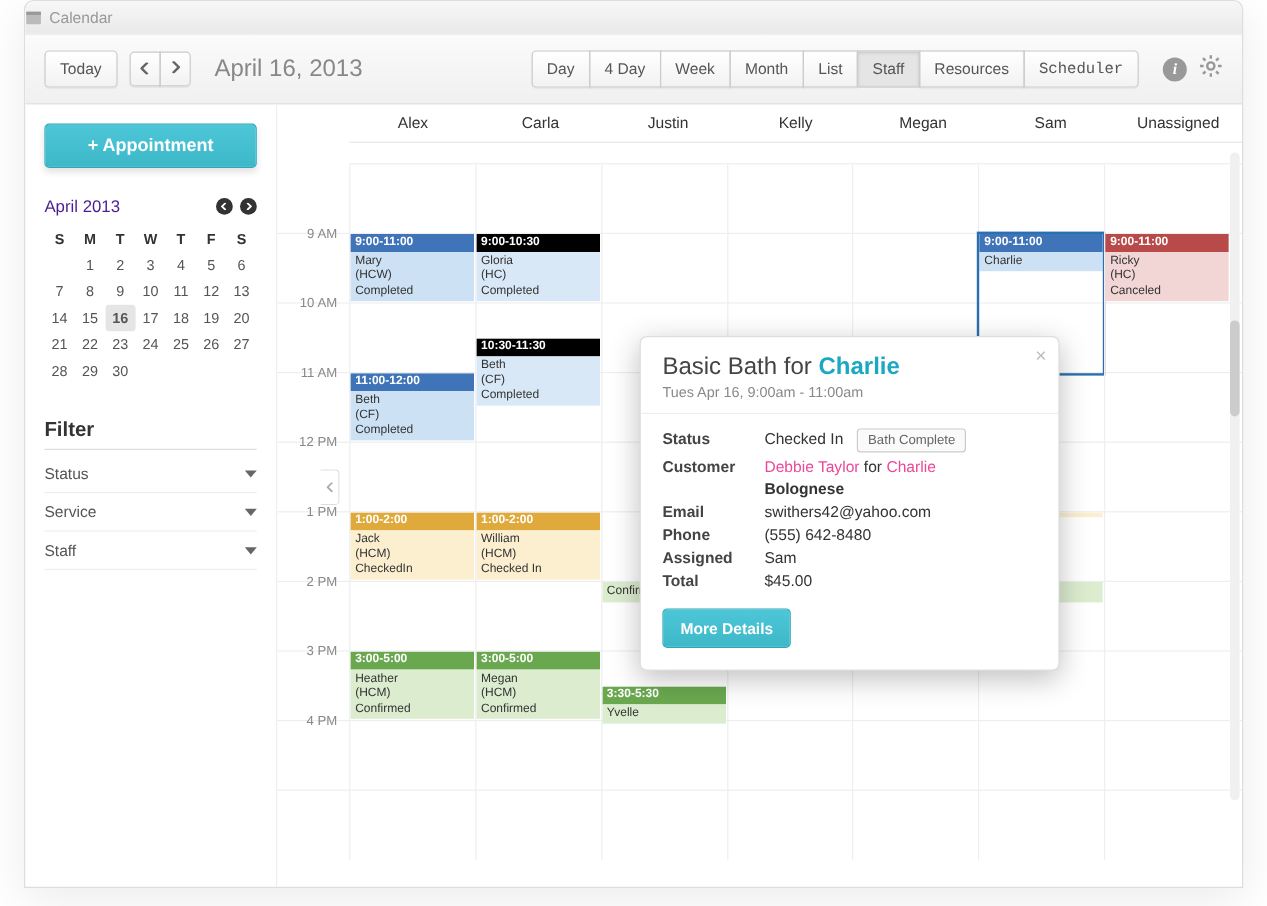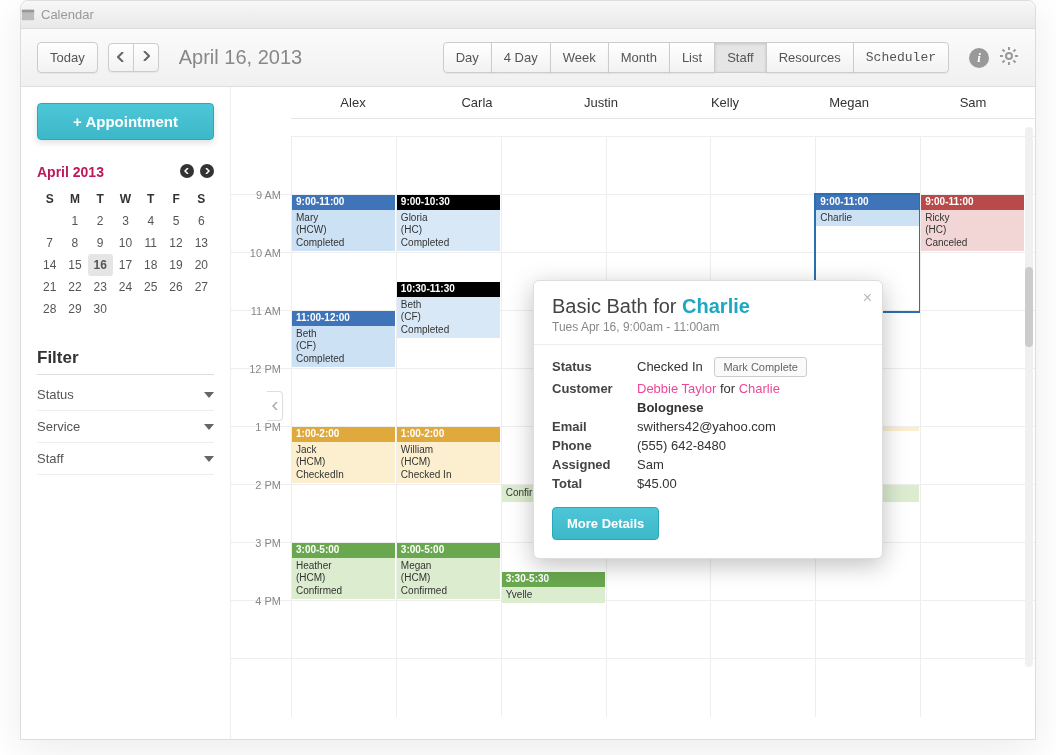--- a/index.html
+++ b/index.html
@@ -16,21 +16,21 @@
 .btn-group .btn:last-child { border-radius: 0 4px 4px 0; font-family: Liberation Mono, monospace; }
 .btn.active { background: #e5e5e5; box-shadow: inset 0 1px 3px rgba(0,0,0,0.15); }
 .toolbar-title { font-size: 20px; color: #888; margin-left: 10px; }
 .toolbar-spacer { flex: 1; }
 .icon-btn { width: 20px; height: 20px; border-radius: 50%; background: #999; display: flex; align-items: center; justify-content: center; cursor: pointer; color: #fff; }
 .gear { color: #999; cursor: pointer; }
 .body-area { display: flex; height: calc(100% - 86px); }
 .sidebar { width: 210px; padding: 16px; border-right: 1px solid #eee; overflow: hidden; }
 .appt-btn { width: 100%; background: linear-gradient(#4dc7d8, #3db8c9); color: #fff; border: 1px solid #2aa8b9; border-radius: 4px; padding: 9px 0; font-size: 15px; font-weight: bold; cursor: pointer; box-shadow: 0 3px 6px rgba(0,0,0,0.12); }
 .mini-cal { margin-top: 24px; }
-.mini-cal-head { display: flex; align-items: flex-start; justify-content: space-between; font-weight: bold; color: #be185d; font-size: 14px; margin-bottom: 8px; }
+.mini-cal-head { display: flex; align-items: center; justify-content: space-between; font-weight: normal; color: #4c1d95; font-size: 14px; margin-bottom: 8px; }
 .mini-arrows { display: flex; gap: 6px; }
 .mini-arrow { width: 14px; height: 14px; border-radius: 50%; background: #333; display: flex; align-items: center; justify-content: center; cursor: pointer; }
 .mini-cal table { width: 100%; font-size: 12px; color: #555; border-collapse: collapse; }
 .mini-cal th { color: #333; font-weight: bold; padding: 4px 0; }
 .mini-cal td { text-align: center; padding: 4px 0; cursor: pointer; }
 .mini-cal td.selected { background: #e5e5e5; border-radius: 3px; font-weight: bold; }
 .filter-section { margin-top: 28px; }
 .filter-title { font-size: 17px; font-weight: bold; color: #333; border-bottom: 1px solid #ddd; padding-bottom: 6px; margin-bottom: 4px; }
 .filter-row { display: flex; justify-content: space-between; align-items: center; padding: 8px 0; border-bottom: 1px solid #eee; font-size: 13px; color: #555; cursor: pointer; }
 .caret-down { width: 0; height: 0; border-left: 5px solid transparent; border-right: 5px solid transparent; border-top: 6px solid #666; }
@@ -231,20 +231,21 @@
     </div>
 
     <div class="main">
       <div class="staff-header" id="staff-header">
           <div>Alex</div>
           <div>Carla</div>
           <div>Justin</div>
           <div>Kelly</div>
           <div>Megan</div>
           <div>Sam</div>
+          <div>Unassigned</div>
         </div>
       <div style="height:18px;border-bottom:1px solid #eee;margin-left:60px;"></div>
       <div class="time-grid">
         <div id="time-rows">
             <div class="time-row" style="top: 0px;"></div>
             <div class="time-row" style="top: 58px;">
               <div class="time-label">9 AM</div>
             </div>
             <div class="time-row" style="top: 116px;">
               <div class="time-label">10 AM</div>
@@ -354,21 +355,21 @@
       <div class="popover-title">
         <span>Basic Bath for </span><span class="pet">Charlie</span>
       </div>
       <div class="popover-sub">Tues Apr 16, 9:00am - 11:00am</div>
     </div>
     <div class="popover-body">
       <div class="row">
         <div class="label">Status</div>
         <div class="value">
           <span>Checked In</span>
-          <button class="mark-btn">Mark Complete</button>
+          <button class="mark-btn">Bath Complete</button>
         </div>
       </div>
       <div class="row">
         <div class="label">Customer</div>
         <div class="value">
           <span class="link">Debbie Taylor</span><span> for </span><span class="link">Charlie</span>
         </div>
       </div>
       <div class="row">
         <div class="label"></div>

